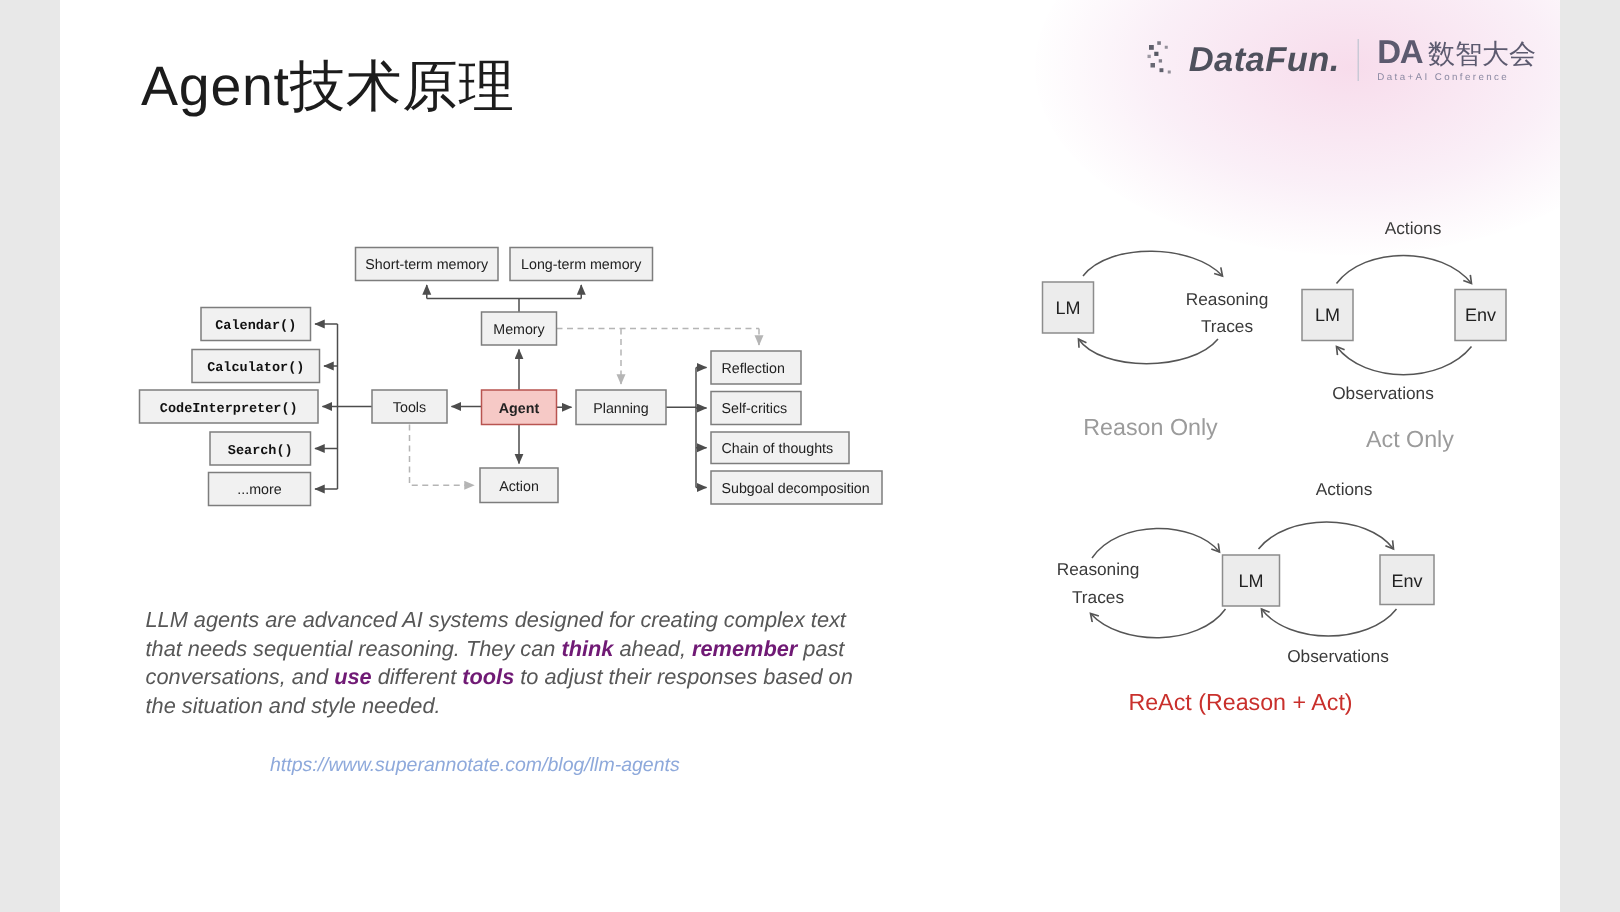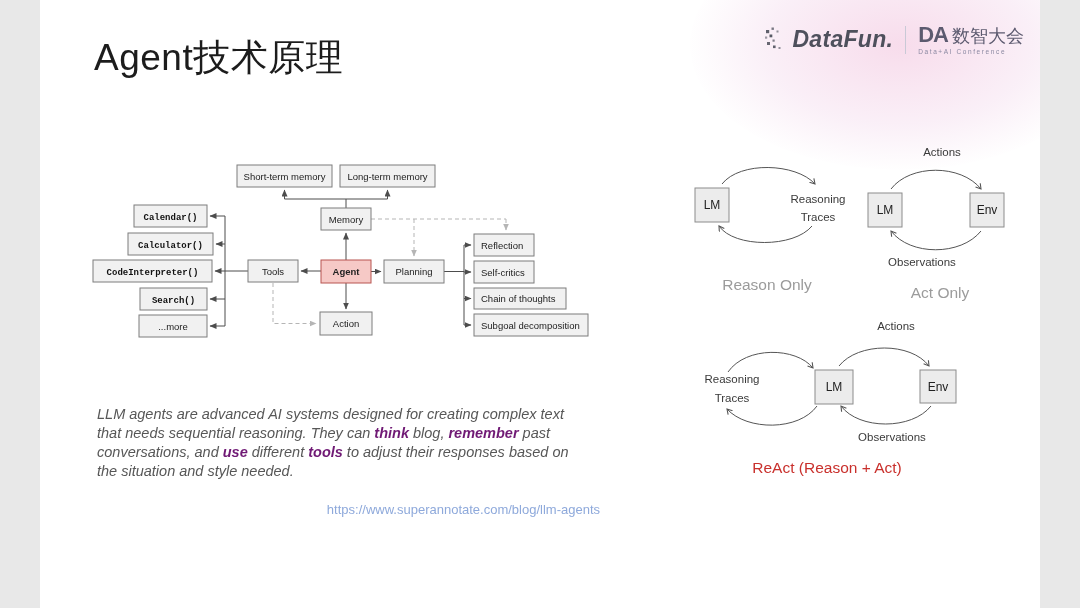--- a/index.html
+++ b/index.html
@@ -47,22 +47,22 @@
   .rcaption { font-family:"Liberation Sans", sans-serif; font-size:15.5px; fill:#9b9b9b; text-anchor:middle; }
   .rcaption-red { font-family:"Liberation Sans", sans-serif; font-size:15.5px; fill:#c9302c; text-anchor:middle; }
   .curve { stroke:#555555; stroke-width:1; fill:none; }
   
   .desc {
     position:absolute; left:57px; top:405px; width:472px;
     font-style:italic; font-size:14.5px; line-height:1.32; color:#575757;
   }
   .desc b { color:#701a75; }
   .src-link {
-    position:absolute; left:140px; top:502px; width:420px; text-align:right;
-    font-size:13px; color:#8ea9db; cursor:pointer;
+    position:absolute; left:140px; top:502px; width:420px; text-align:left;
+    font-style:italic; font-size:13px; color:#8ea9db; cursor:pointer;
   }
 </style>
 </head>
 <body>
 
 <div class="slide">
   <div class="bg-blob"></div>
 
   <h1 class="title">Agent技术原理</h1>
 
@@ -235,16 +235,16 @@
       <text class="rtext" x="62" y="267">Traces</text>
       <rect class="rbox" x="145" y="235" width="38" height="34"></rect>
       <text class="rlabel" x="164" y="256">LM</text>
       <rect class="rbox" x="250" y="235" width="36" height="33"></rect>
       <text class="rlabel" x="268" y="256">Env</text>
       <text class="rtext" x="222" y="306">Observations</text>
       <text class="rcaption-red" x="157" y="338">ReAct (Reason + Act)</text>
     </g>
   </svg>
 
-  <p class="desc"><span>LLM agents are advanced AI systems designed for creating complex text that needs sequential reasoning. They can </span><b>think</b><span> blog, </span><b>remember</b><span> past conversations, and </span><b>use</b><span> different </span><b>tools</b><span> to adjust their responses based on the situation and style needed.</span></p>
+  <p class="desc"><span>LLM agents are advanced AI systems designed for creating complex text that needs sequential reasoning. They can </span><b>think</b><span> ahead, </span><b>remember</b><span> past conversations, and </span><b>use</b><span> different </span><b>tools</b><span> to adjust their responses based on the situation and style needed.</span></p>
 
   <div class="src-link">https://www.superannotate.com/blog/llm-agents</div>
 </div>
 
 </body></html>

